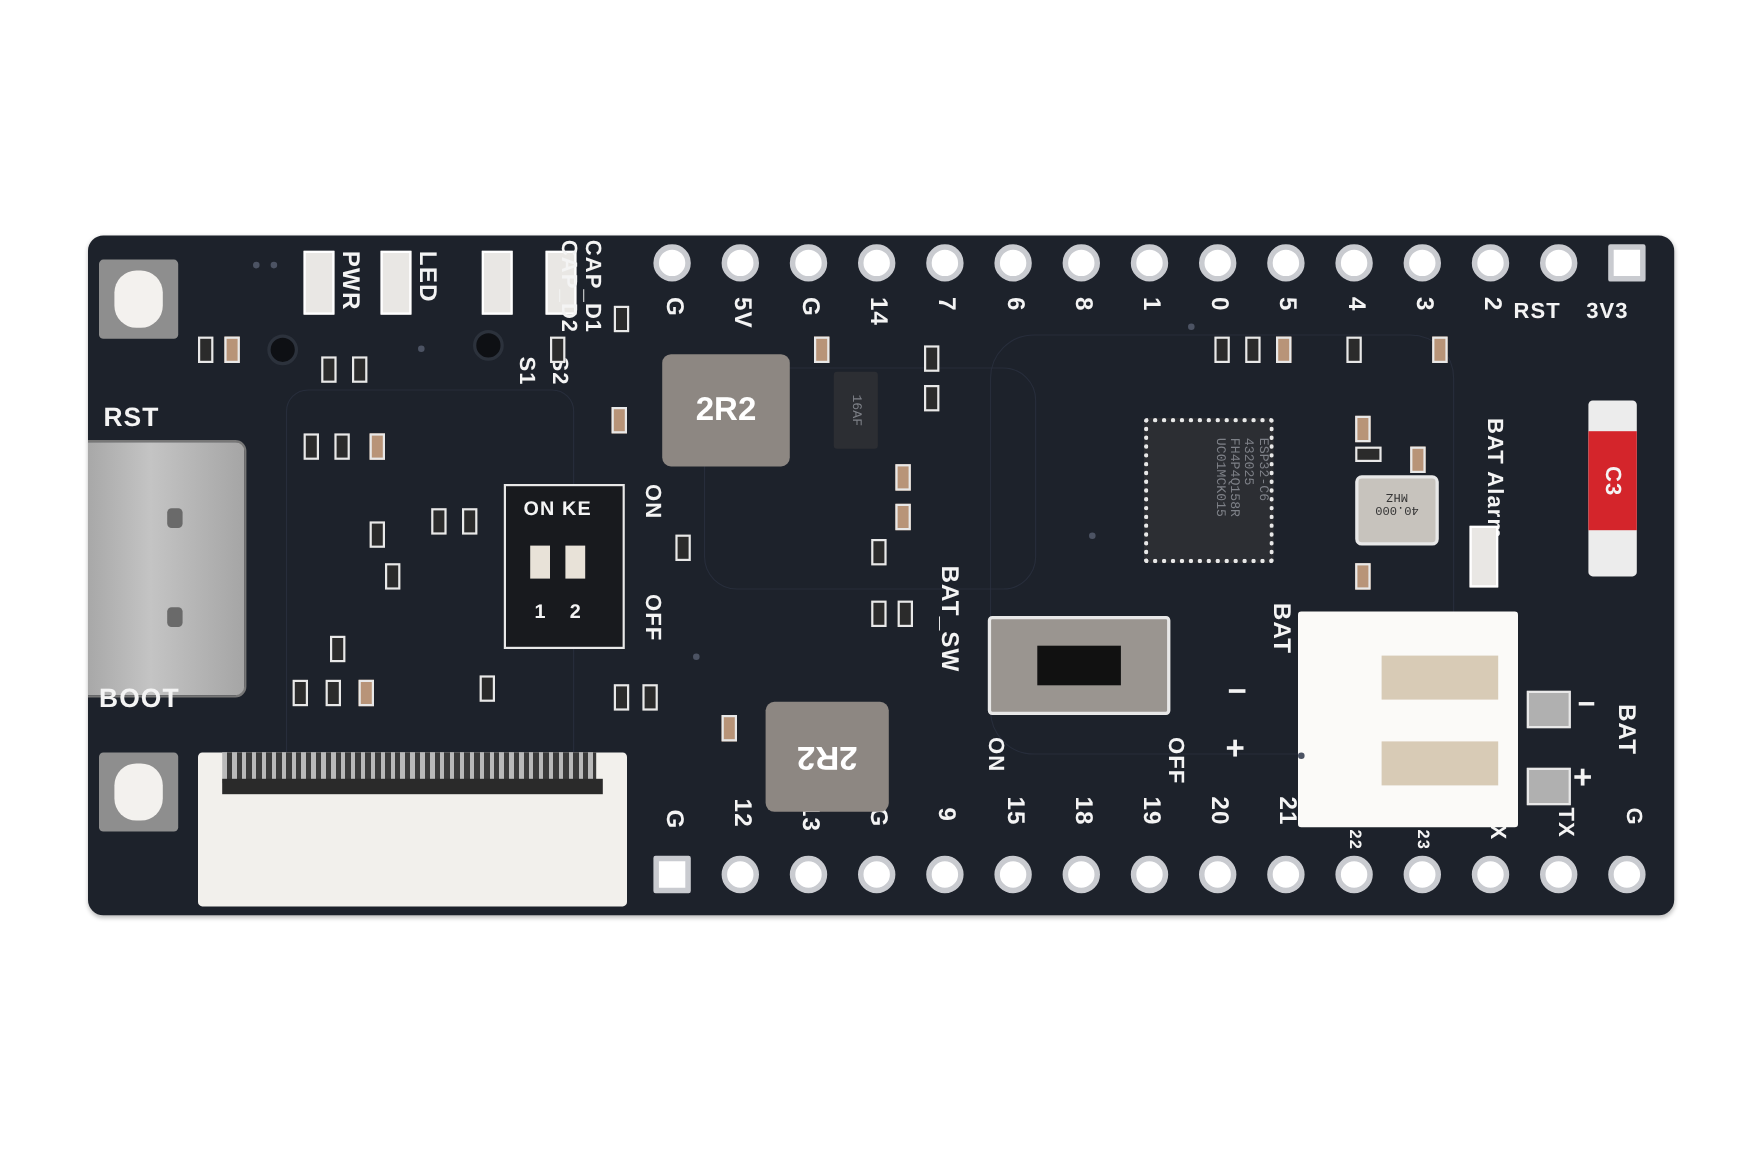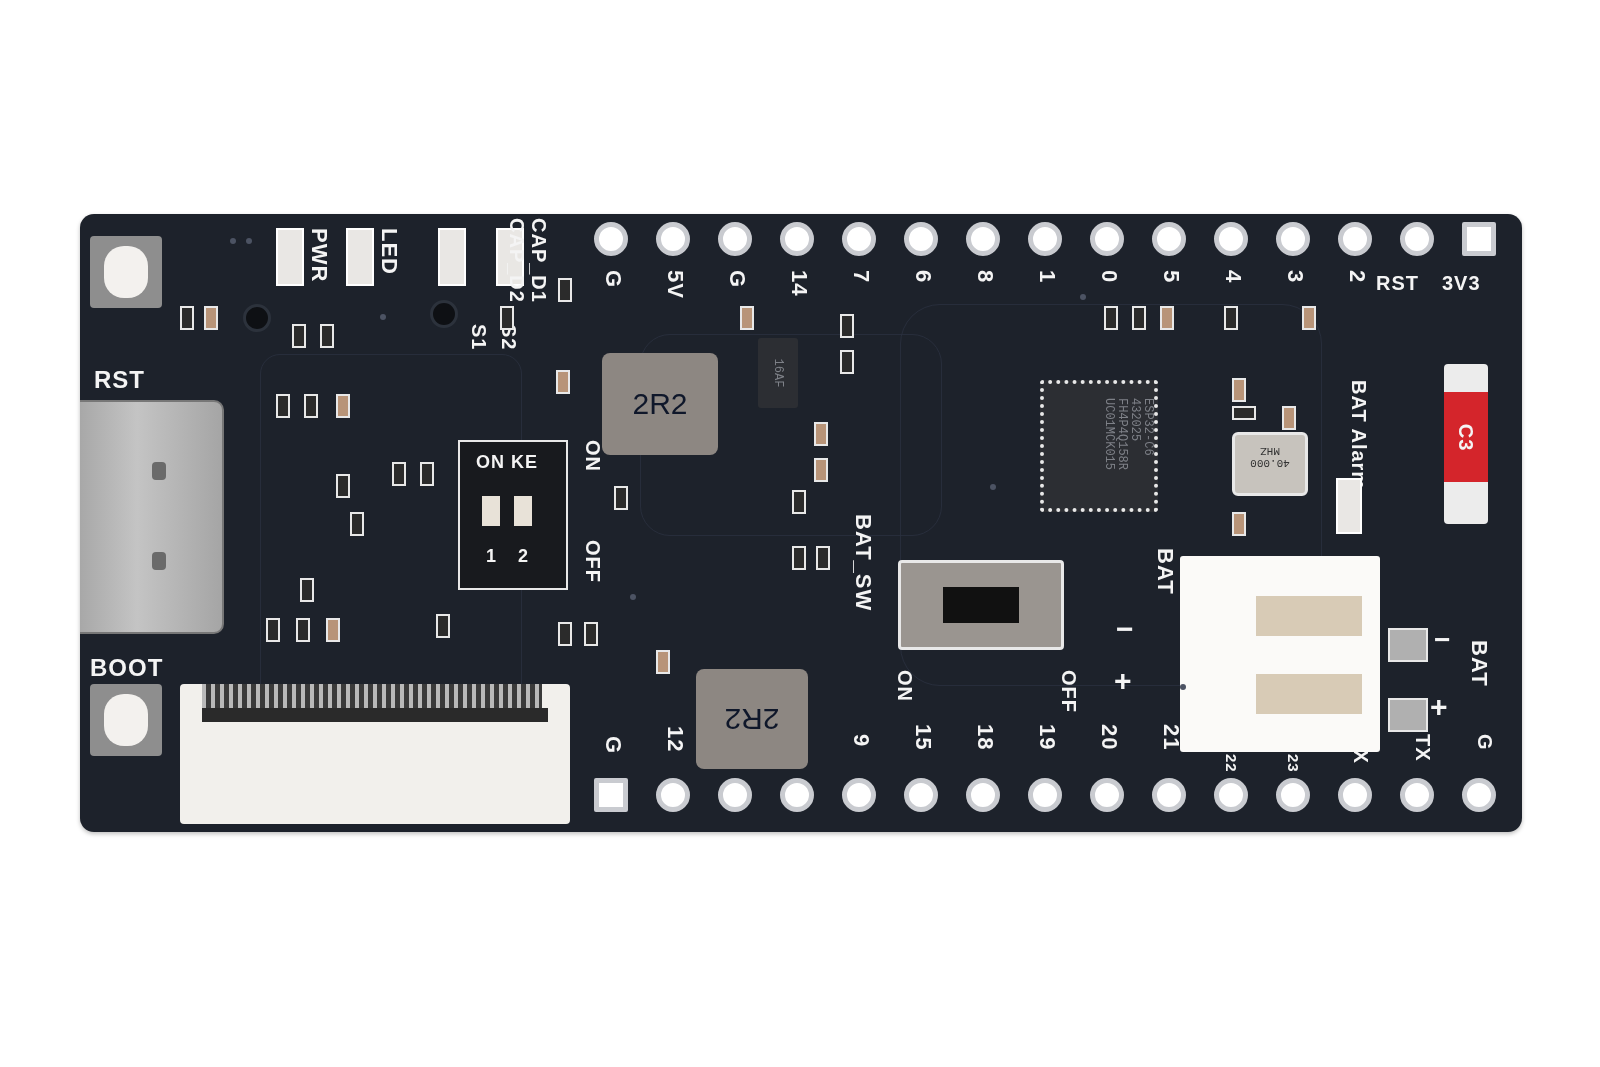--- a/index.html
+++ b/index.html
@@ -7,21 +7,21 @@
   .board{position:absolute;left:80px;top:214px;width:1442px;height:618px;background:#1d222b;border-radius:14px;box-shadow:0 2px 4px rgba(0,0,0,.25);overflow:hidden;}
   .trace{position:absolute;border:1px solid #2a3140;opacity:.8;}
   .pin{position:absolute;width:34px;height:34px;border-radius:50%;background:#fff;border:5px solid #c9cbd0;box-sizing:border-box;}
   .pin.sq{border-radius:2px;background:#fff;}
   .lbl{position:absolute;color:#f4f4f4;font-weight:bold;font-size:22px;white-space:nowrap;letter-spacing:1px;}
   .rot90{transform:rotate(90deg);transform-origin:left top;}
   .smd{position:absolute;width:14px;height:24px;background:#2b2b2b;border:2px solid #e8e8e8;box-sizing:border-box;}
   .smd.h{width:24px;height:14px;}
   .cap{position:absolute;width:14px;height:24px;background:#b89478;border:2px solid #e8e8e8;box-sizing:border-box;}
   .chip{position:absolute;background:#2c2e33;border-radius:3px;color:#7e8188;font-family:"Liberation Mono",monospace;font-size:12px;}
-  .ind{position:absolute;background:#8d8782;border-radius:8px;color:#0f172a;font-weight:normal;font-size:30px;display:flex;align-items:center;justify-content:center;margin-top:31px;}
+  .ind{position:absolute;background:#8d8782;border-radius:8px;color:#ffffff;font-weight:bold;font-size:30px;display:flex;align-items:center;justify-content:center;}
   .btn{position:absolute;width:72px;height:72px;background:#8e8e8e;border-radius:4px;}
   .btn .cap2{position:absolute;left:14px;top:10px;width:44px;height:52px;border-radius:20px;background:#f3f1ee;}
   .via{position:absolute;width:6px;height:6px;border-radius:50%;background:#4c5363;}
   .hole{position:absolute;width:22px;height:22px;border-radius:50%;background:#0e1014;border:3px solid #2c323c;}
 </style>
 </head>
 <body>
 
 <div class="board">
 
@@ -102,21 +102,21 @@
   <div class="btn" style="left:10px;top:22px;">
       <div class="cap2"></div>
     </div>
   <div class="lbl" style="left:14px;top:152px;font-size:24px;">RST</div>
 
   <div style="position:absolute;left:-30px;top:186px;width:170px;height:230px;background:linear-gradient(90deg,#9a9a9a,#c4c4c4 50%,#a5a5a5);border-radius:10px;border:2px solid #777;">
     <div style="position:absolute;left:100px;top:60px;width:14px;height:18px;background:#6a6a6a;border-radius:4px;"></div>
     <div style="position:absolute;left:100px;top:150px;width:14px;height:18px;background:#6a6a6a;border-radius:4px;"></div>
   </div>
 
-  <div class="lbl" style="left:10px;top:440px;font-size:24px;">BOOT</div>
+  <div class="lbl" style="left:10px;top:408px;font-size:24px;">BOOT</div>
   <div class="btn" style="left:10px;top:470px;">
       <div class="cap2"></div>
     </div>
 
   <div style="position:absolute;left:100px;top:470px;width:390px;height:140px;background:#f2f0ec;border-radius:4px;">
     <div style="position:absolute;left:22px;top:0;width:340px;height:28px;background:repeating-linear-gradient(90deg,#b9b9b9 0 4px,#3a3a3a 4px 9px);"></div>
     <div style="position:absolute;left:22px;top:24px;width:346px;height:14px;background:#2a2a2a;"></div>
   </div>
 
   <div style="position:absolute;left:196px;top:14px;width:24px;height:54px;background:#e9e7e4;border:2px solid #fff;"></div>

